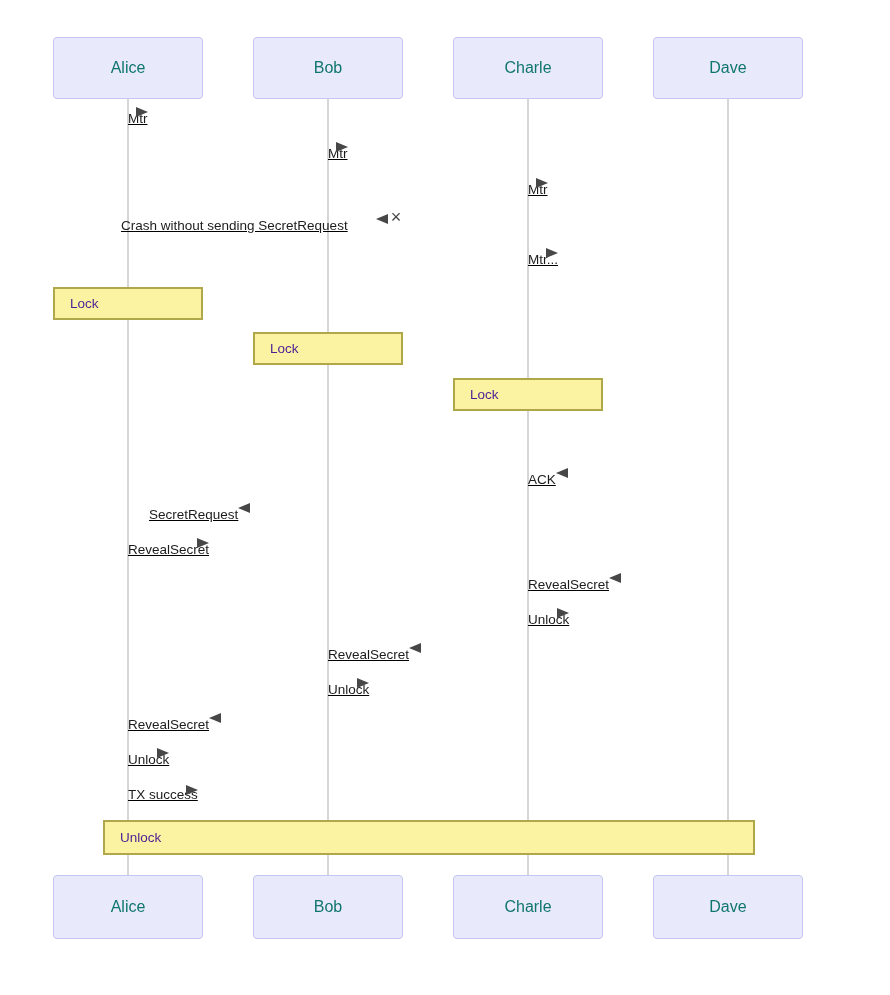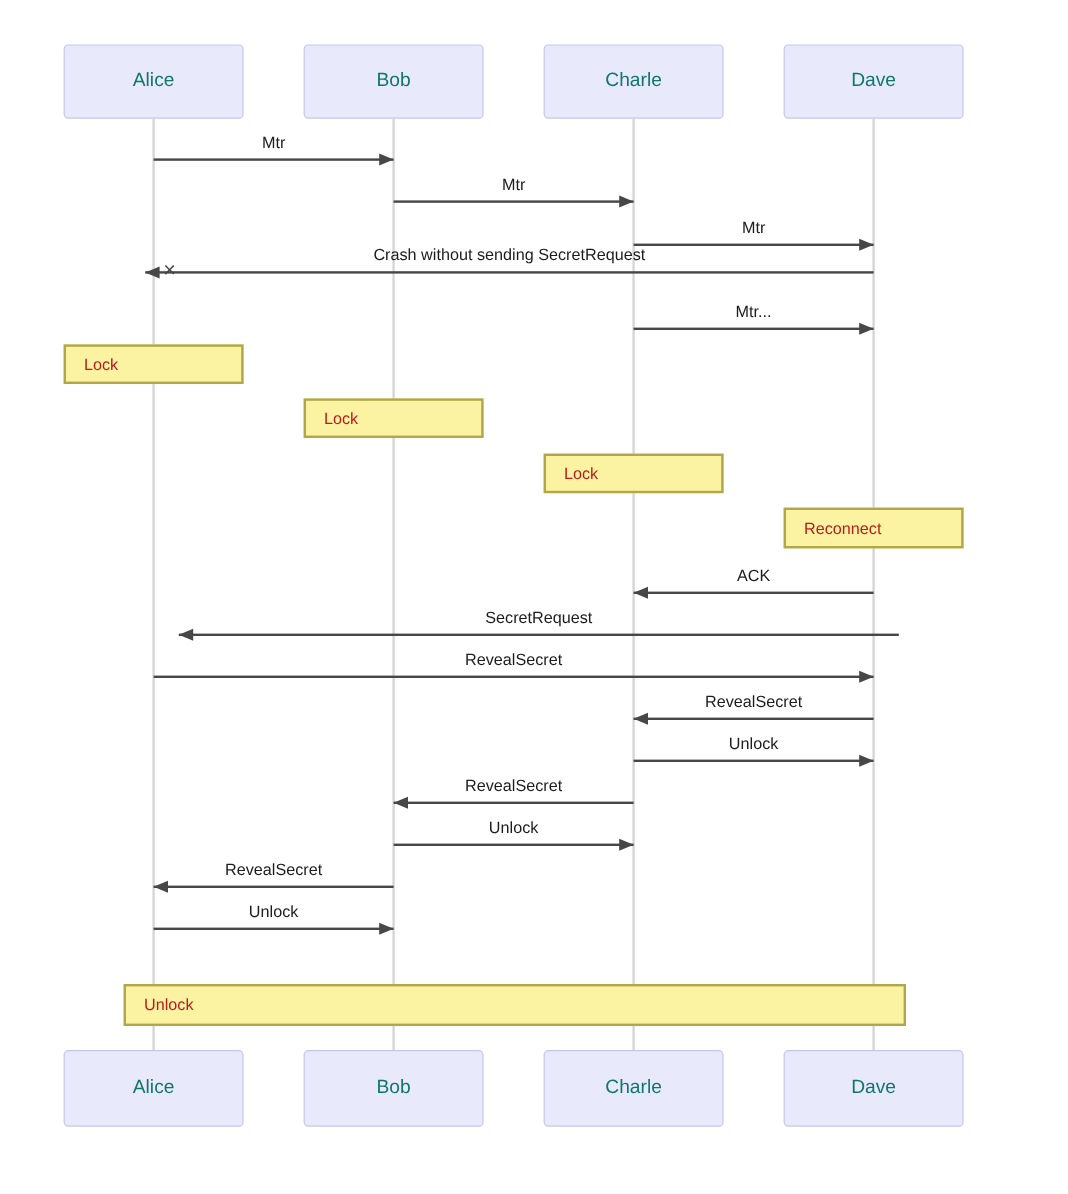--- a/index.html
+++ b/index.html
@@ -14,21 +14,21 @@
     display:flex;align-items:center;justify-content:center;
     font-size:16px;color:#0f766e;
   }
   .actor.bottom{height:64px;}
 
   .lifeline{
     position:absolute;width:2px;top:99px;height:776px;
     background:var(--lifeline,#d6d6d6);
   }
 
-  .msg{position:absolute;display:flex;flex-direction:column;}
+  .msg{position:absolute;display:flex;flex-direction:row;text-decoration:underline;}
   .msg-label{
     text-align:center;font-size:13.5px;line-height:16px;
     color:#1c1c1c;padding-bottom:5px;white-space:nowrap;
   }
   .msg-line{position:relative;height:2px;background:var(--arrow,#474747);}
   .msg-line.dotted{background:none;border-top:2px dotted var(--arrow,#474747);box-sizing:border-box;}
   .head-r{
     position:absolute;right:0;top:-4px;width:0;height:0;
     border-top:5px solid transparent;border-bottom:5px solid transparent;
     border-left:12px solid var(--arrow,#474747);
@@ -41,21 +41,21 @@
   .cross{
     position:absolute;left:15px;top:-10px;
     font-size:18px;line-height:18px;color:var(--arrow,#474747);
   }
 
   .note{
     position:absolute;box-sizing:border-box;
     background:var(--note_fill,#fbf3a2);
     border:2px solid var(--note_border,#b0a64a);
     display:flex;align-items:center;
-    font-size:13.5px;color:#b91c1c;padding-left:15px;
+    font-size:13.5px;color:#4c1d95;padding-left:15px;
   }
 </style>
 </head>
 <body>
 
 <div id="canvas">
 
   <div class="lifeline" style="left:127px;"></div>
   <div class="lifeline" style="left:327px;"></div>
   <div class="lifeline" style="left:527px;"></div>
@@ -88,21 +88,21 @@
       </div>
   </div>
 
   <div class="msg" style="left:528px;top:182px;width:200px;">
     <div class="msg-label">Mtr</div>
     <div class="msg-line">
         <span class="head-r"></span>
       </div>
   </div>
 
-  <div class="msg" style="left:121px;top:205px;width:607px;">
+  <div class="msg" style="left:121px;top:218px;width:607px;gap:28px;">
     <div class="msg-label">Crash without sending SecretRequest</div>
     <div class="msg-line">
         <span class="head-l"></span>
         <span class="cross">×</span>
       </div>
   </div>
 
   <div class="msg" style="left:528px;top:472px;width:200px;">
     <div class="msg-label">ACK</div>
     <div class="msg-line">
@@ -166,33 +166,36 @@
       </div>
   </div>
 
   <div class="msg" style="left:128px;top:752px;width:200px;">
     <div class="msg-label">Unlock</div>
     <div class="msg-line">
         <span class="head-r"></span>
       </div>
   </div>
 
+  <div class="msg" style="left:128px;top:787px;width:600px;">
+    <div class="msg-label">TX success</div>
+    <div class="msg-line dotted">
+        <span class="head-r"></span>
+      </div>
+  </div>
 
   <div class="note" style="left:53px;top:287px;width:150px;height:33px;">
       <span>Lock</span>
     </div>
   <div class="note" style="left:253px;top:332px;width:150px;height:33px;">
       <span>Lock</span>
     </div>
   <div class="note" style="left:453px;top:378px;width:150px;height:33px;">
       <span>Lock</span>
     </div>
-  <div class="note" style="left:653px;top:423px;width:150px;height:34px;">
-      <span>Reconnect</span>
-    </div>
   <div class="note" style="left:103px;top:820px;width:652px;height:35px;">
       <span>Unlock</span>
     </div>
 
   <div class="actor bottom" style="left:53px;top:875px;">
       <span>Alice</span>
     </div>
   <div class="actor bottom" style="left:253px;top:875px;">
       <span>Bob</span>
     </div>

